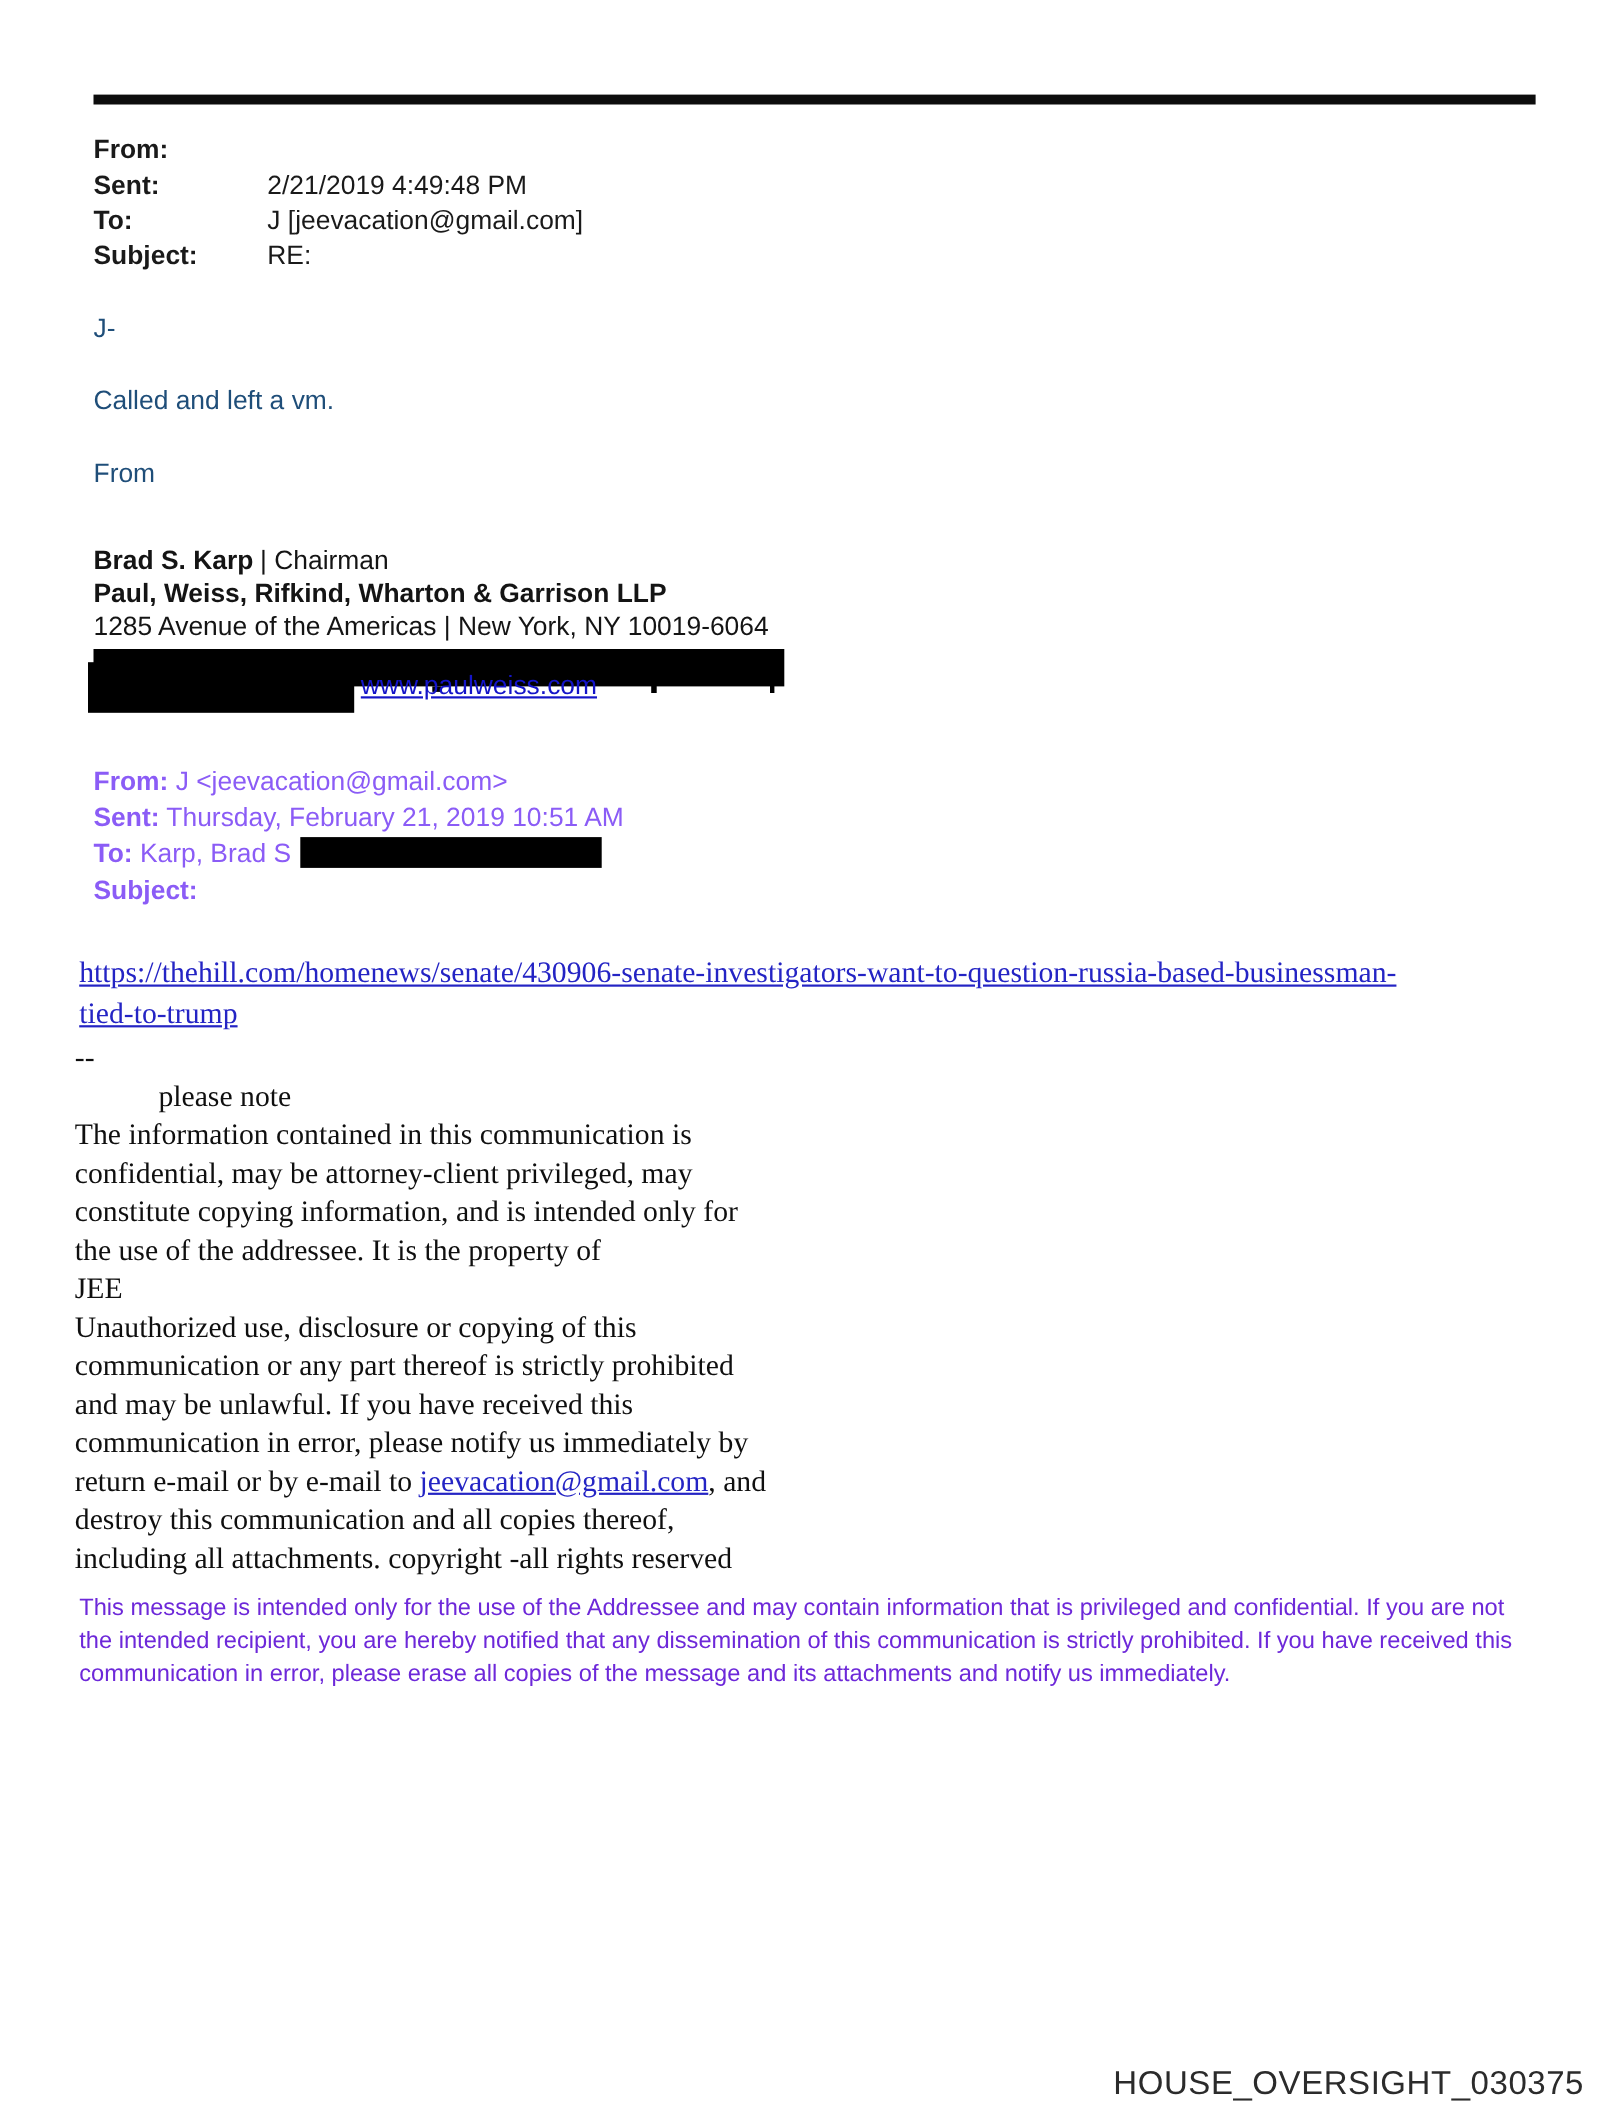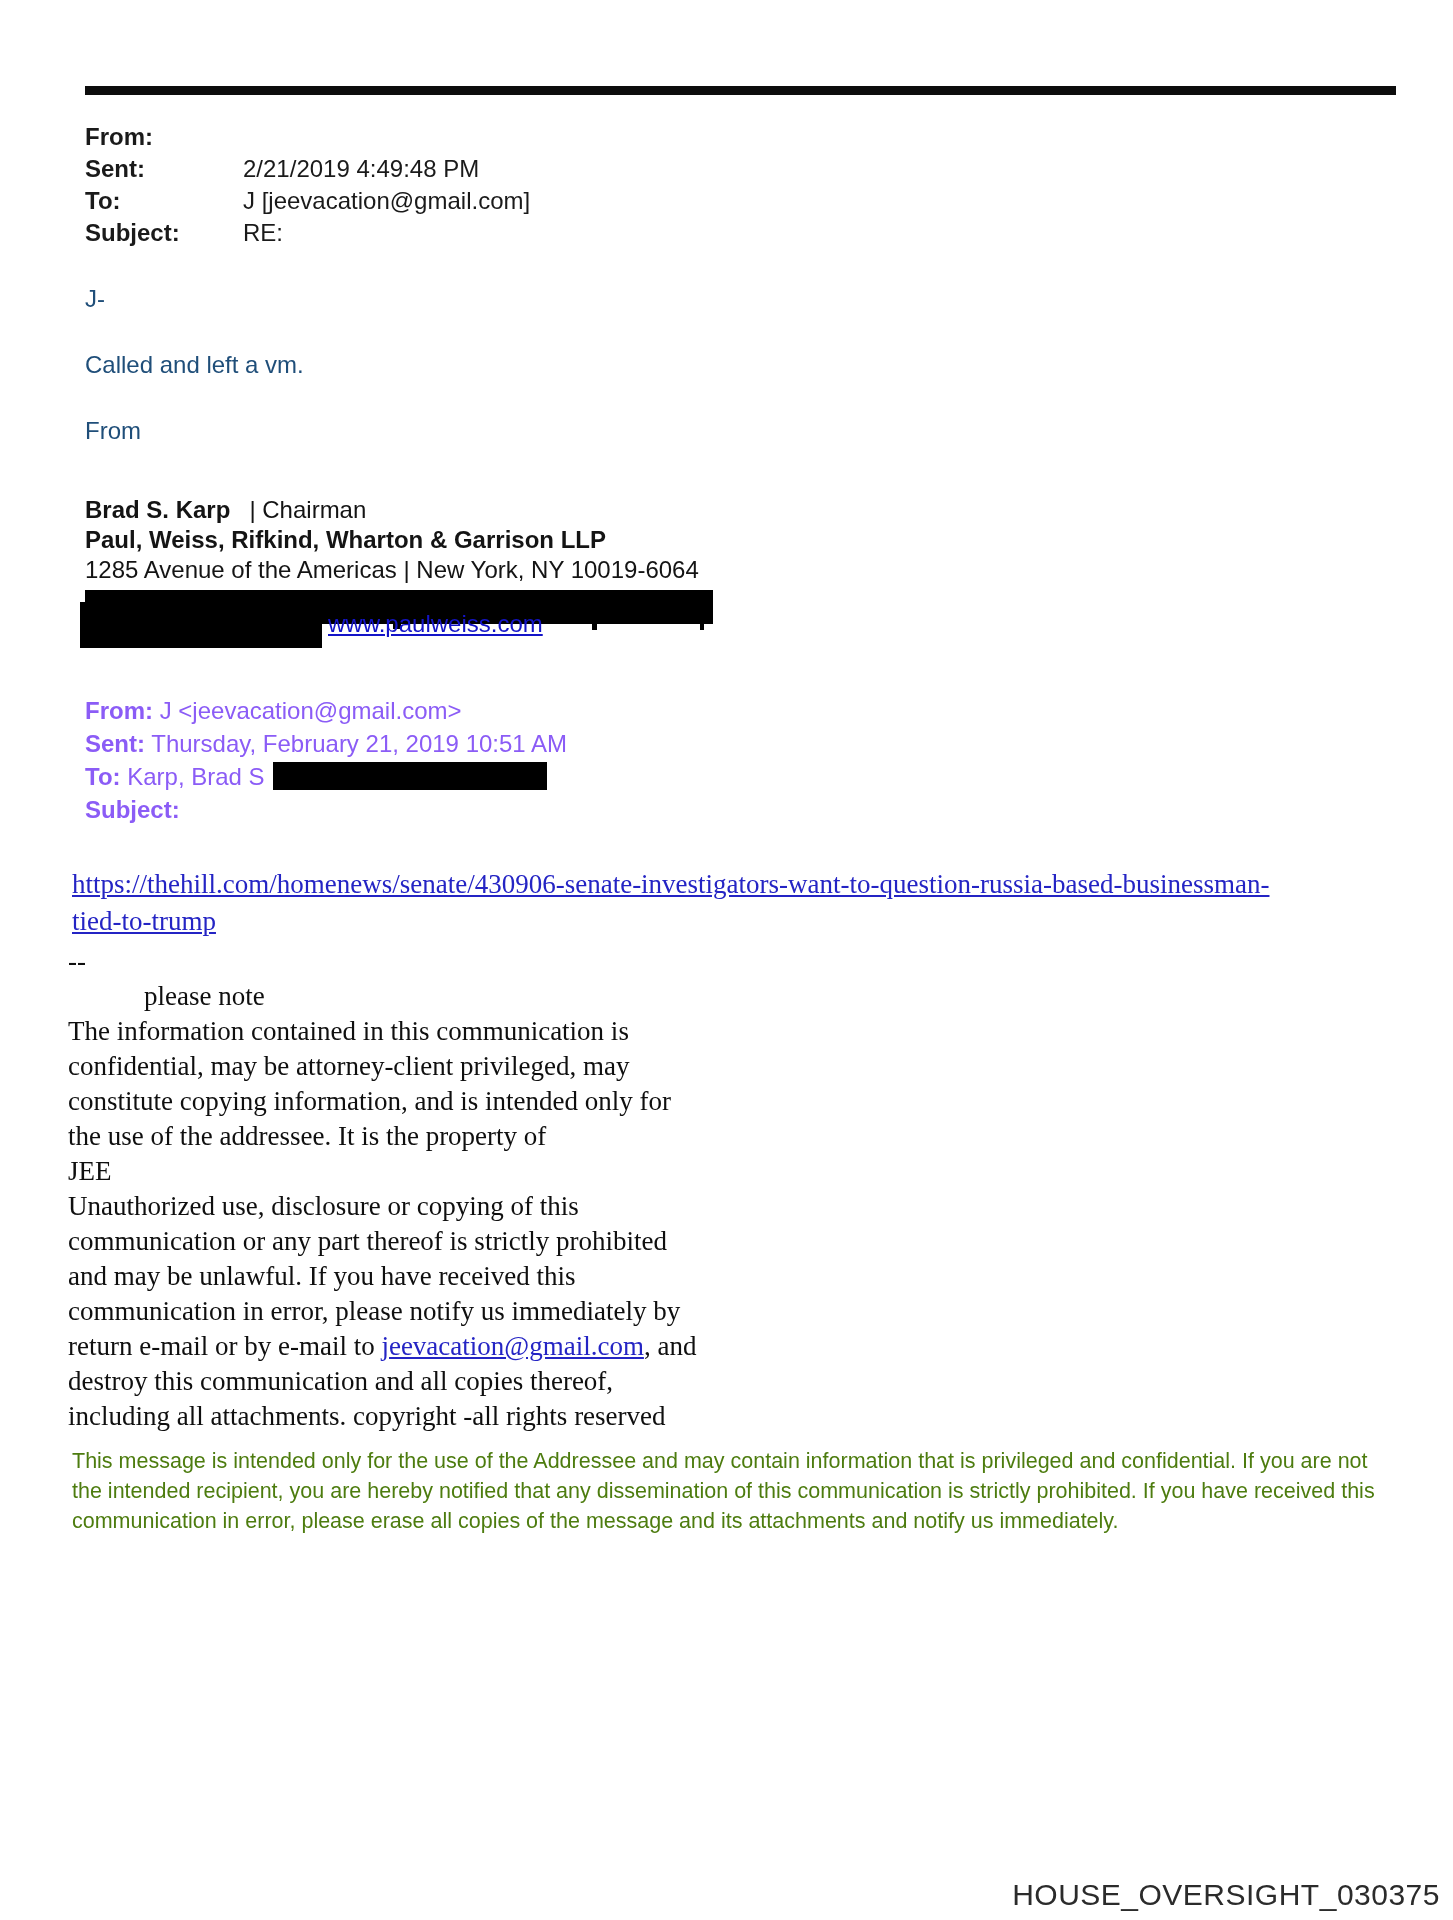--- a/index.html
+++ b/index.html
@@ -19,21 +19,21 @@
   .redact { background:#000000; display:inline-block; }
   .redact.inline1 { width:230px; height:28px; vertical-align:-5px; margin:0 3px 0 8px; }
   .redact.inline2 { width:274px; height:28px; vertical-align:-5px; margin:0 0 0 8px; }
 
   
   .blue-para { margin:34px 0 0 85px; font-size:24px; line-height:32px; color:#1f4e79; }
 
   
   .sig { margin:48px 0 0 85px; font-size:24px; line-height:30px; color:#141414; }
   .sig .bold { font-weight:bold; }
-  .sig .rest { margin-left:19px; }
+  .sig .rest { margin-left:6px; }
 
   
   .redact-zone { position:relative; margin:5px 0 0 80px; height:60px; }
   .redact-zone .bar1 { position:absolute; left:5px; top:0; width:628px; height:34px; background:#000; }
   .redact-zone .bar2 { position:absolute; left:0; top:12px; width:242px; height:46px; background:#000; }
   .redact-zone .m1 { position:absolute; left:313px; top:34px; width:8px; height:5px; background:#000; }
   .redact-zone .m2 { position:absolute; left:512px; top:33px; width:5px; height:7px; background:#000; }
   .redact-zone .m3 { position:absolute; left:620px; top:33px; width:4px; height:7px; background:#000; }
   .weblink { position:absolute; left:248px; top:20px; font-size:24px; color:#1414c8; text-decoration:underline; cursor:pointer; }
 
@@ -46,21 +46,21 @@
              line-height:37px; }
   .article a { color:#2424c4; text-decoration:underline; cursor:pointer; }
 
   
   .conf { margin:4px 0 0 68px; font-family:"Liberation Serif", serif; font-size:27px;
           line-height:35px; color:#0f0f0f; }
   .conf .indent { padding-left:76px; }
   .conf a { color:#2424c4; text-decoration:underline; cursor:pointer; }
 
   
-  .footer { margin:12px 0 12px 72px; width:1330px; font-size:21.5px; line-height:30px; color:#4d7c0f; }
+  .footer { margin:12px 0 12px 72px; width:1330px; font-size:21.5px; line-height:30px; color:#6d28d9; }
 
   
   .bates { position:absolute; top:1878px; right:13px; font-size:30px; color:#2b2b2b;
            letter-spacing:0.5px; }
 </style>
 </head>
 <body>
 
 <div class="page">
 

